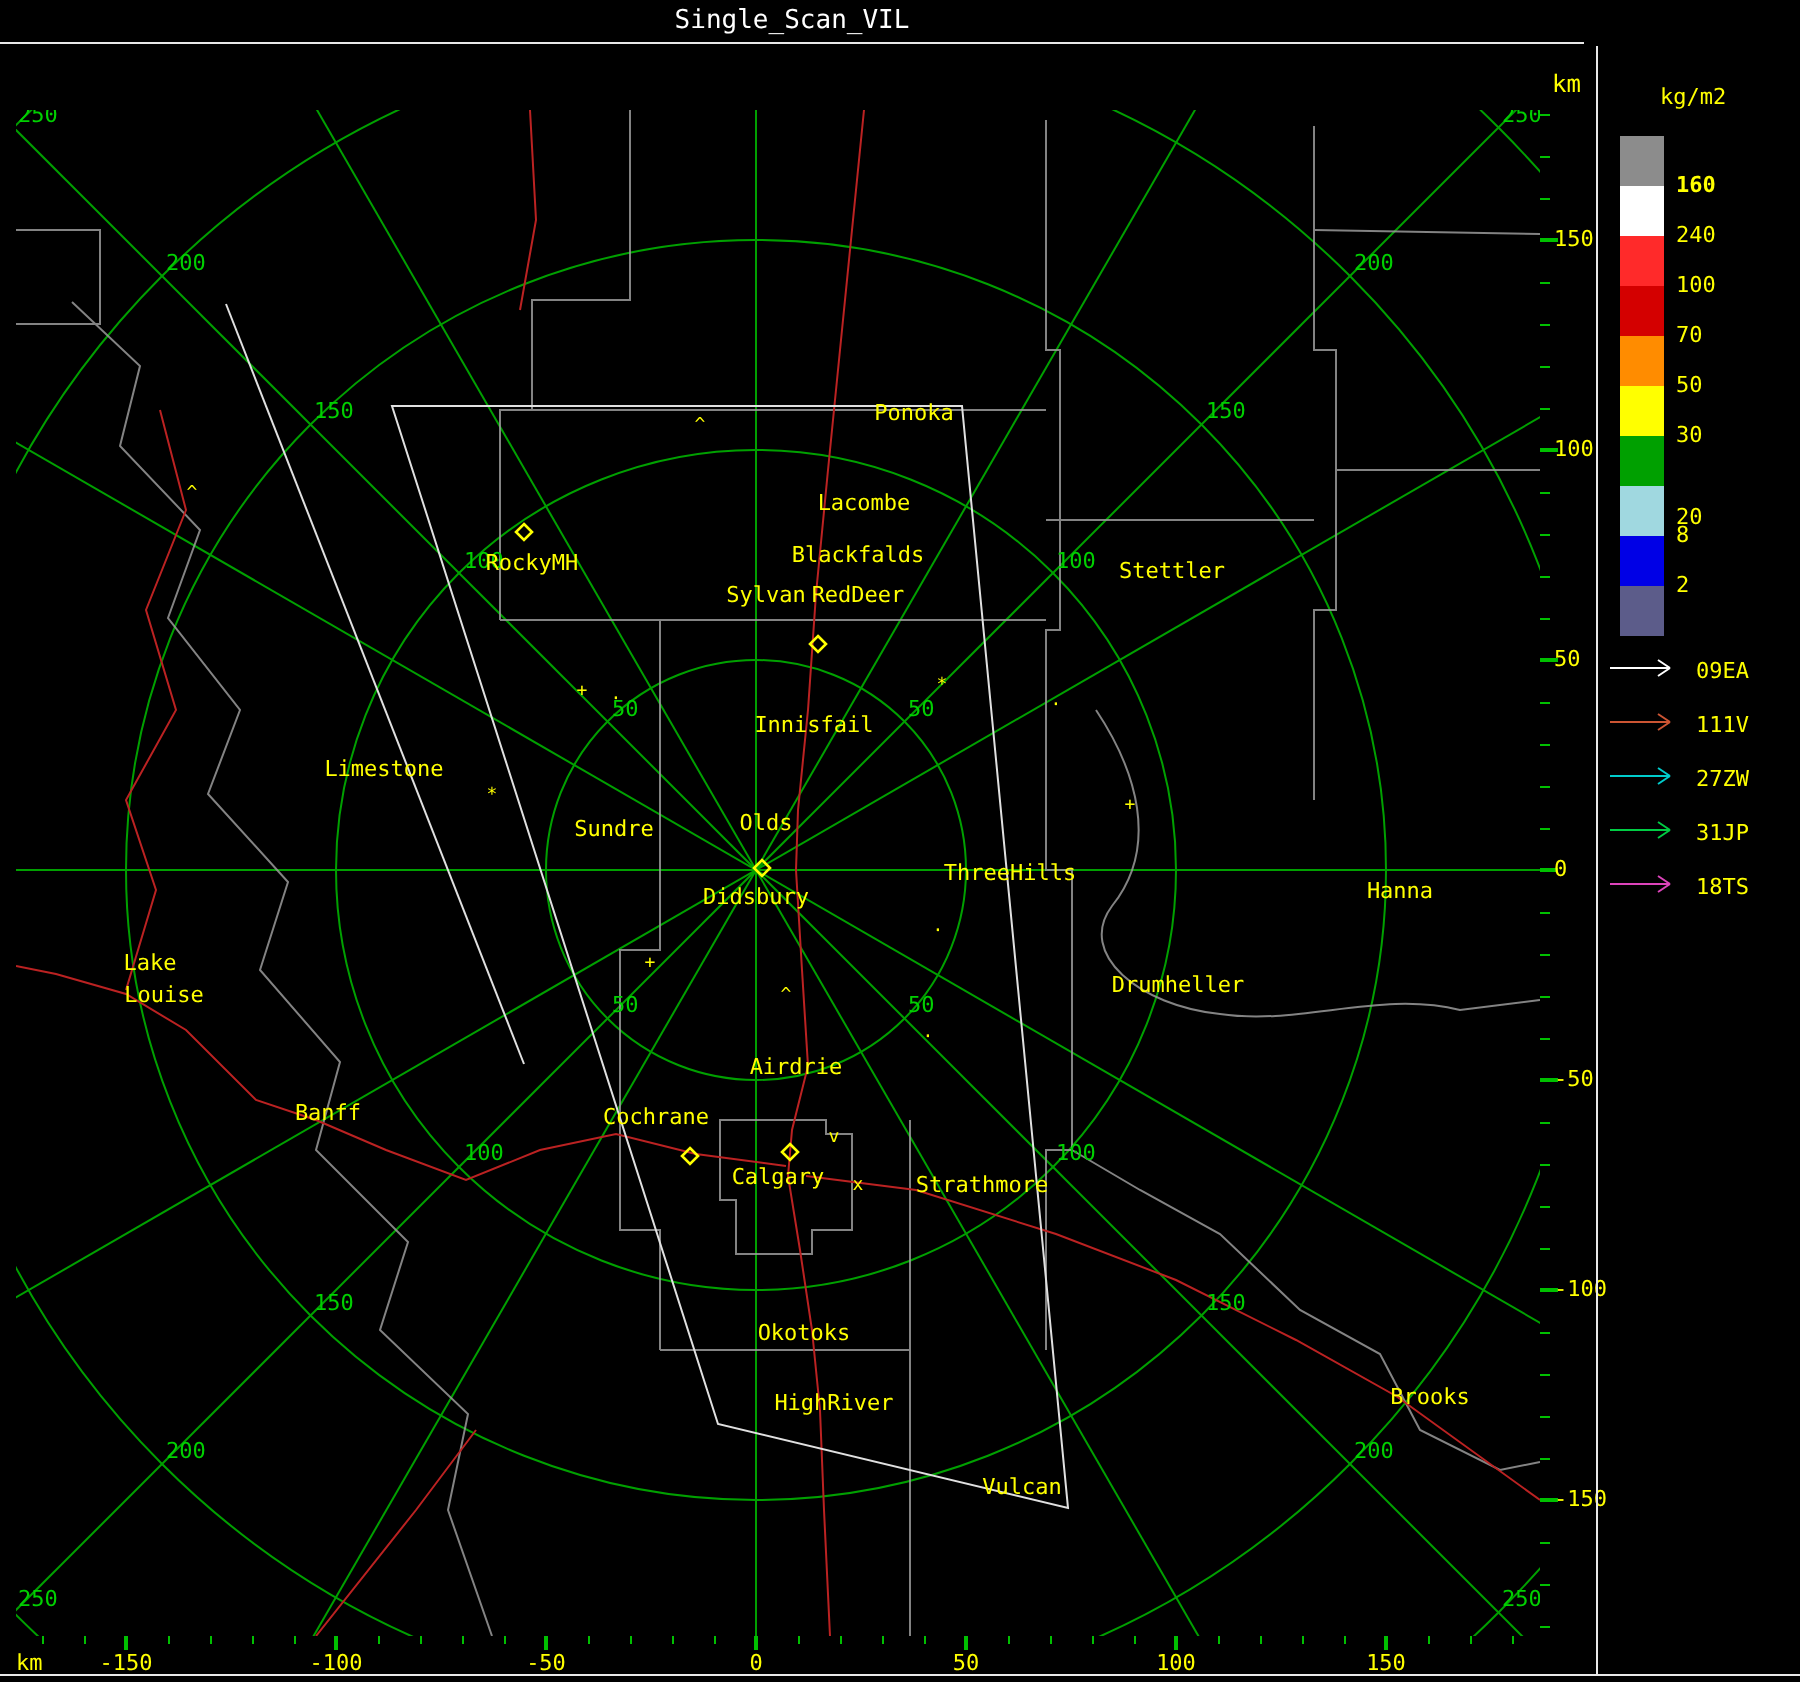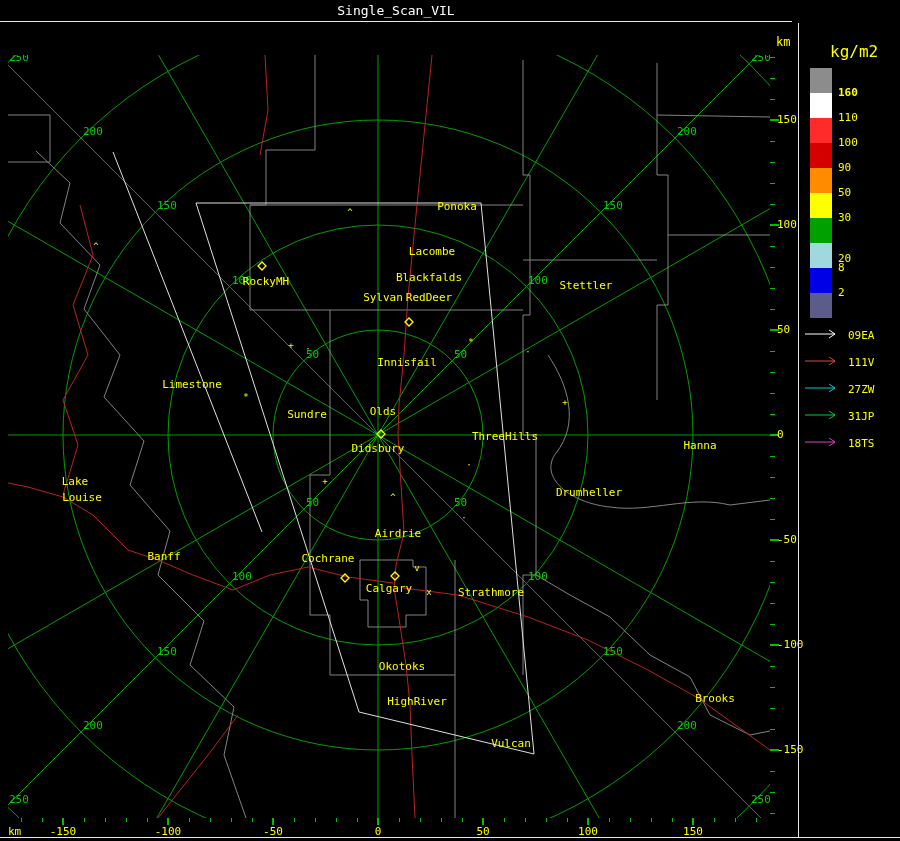--- a/index.html
+++ b/index.html
@@ -25,21 +25,21 @@
   .rtick.major { width:9px; height:2px; }
   .rlabel { position:absolute; left:7px; color:#ffff00; font-size:11px; line-height:14px; }
 
   .bottom-axis { position:absolute; left:0; top:818px; width:900px; height:19px; }
   .btick { position:absolute; top:0; width:1px; height:4px; background:#00c000; }
   .btick.major { width:2px; height:7px; }
   .blabel { position:absolute; top:7px; color:#ffff00; font-size:11px; transform:translateX(-50%); }
   .bottom-unit { position:absolute; left:8px; top:7px; font-size:11px; color:#ffff00; }
 
   .legend { position:absolute; left:800px; top:24px; width:100px; height:813px; }
-  .legend-unit { position:absolute; left:30px; top:18px; font-size:16px; color:#ffff00; }
+  .legend-unit { position:absolute; left:30px; top:18px; font-size:11px; color:#ffff00; }
   .legend-scale { position:absolute; left:0; top:44px; width:100px; height:260px; }
   .lg-box { position:absolute; left:10px; width:22px; height:25px; }
   .lg-label { position:absolute; left:38px; color:#ffff00; font-size:11px; line-height:14px; }
   .legend-sites { position:absolute; left:0; top:300px; width:100px; height:150px; }
   .site-row { position:absolute; left:2px; width:96px; height:27px; }
   .site-label { position:absolute; left:46px; top:5px; color:#ffff00; font-size:11px; }
 
   .frame-right { position:absolute; left:798px; top:23px; width:1px; height:814px; background:#e8e8e8; }
   .frame-bottom { position:absolute; left:0; top:837px; width:900px; height:1px; background:#e8e8e8; }
 </style>
@@ -286,25 +286,25 @@
       <div class="btick major" style="left: 692px;"></div>
       <div class="blabel" style="left: 693px;">150</div>
     </div>
 
   <div class="legend">
     <div class="legend-unit">kg/m2</div>
     <div class="legend-scale">
         <div class="lg-box" style="top: 0px; background: rgb(140, 140, 140);"></div>
         <div class="lg-label" style="top: 18px; font-weight: bold;">160</div>
         <div class="lg-box" style="top: 25px; background: rgb(255, 255, 255);"></div>
-        <div class="lg-label" style="top: 43px;">110</div>
+        <div class="lg-label" style="top: 43px;">240</div>
         <div class="lg-box" style="top: 50px; background: rgb(255, 42, 42);"></div>
         <div class="lg-label" style="top: 68px;">100</div>
         <div class="lg-box" style="top: 75px; background: rgb(212, 0, 0);"></div>
-        <div class="lg-label" style="top: 93px;">90</div>
+        <div class="lg-label" style="top: 93px;">70</div>
         <div class="lg-box" style="top: 100px; background: rgb(255, 140, 0);"></div>
         <div class="lg-label" style="top: 118px;">50</div>
         <div class="lg-box" style="top: 125px; background: rgb(255, 255, 0);"></div>
         <div class="lg-label" style="top: 143px;">30</div>
         <div class="lg-box" style="top: 150px; background: rgb(0, 160, 0);"></div>
         <div class="lg-label" style="top: 184px;">20</div>
         <div class="lg-box" style="top: 175px; background: rgb(160, 216, 224);"></div>
         <div class="lg-label" style="top: 193px;">8</div>
         <div class="lg-box" style="top: 200px; background: rgb(0, 0, 230);"></div>
         <div class="lg-label" style="top: 218px;">2</div>

